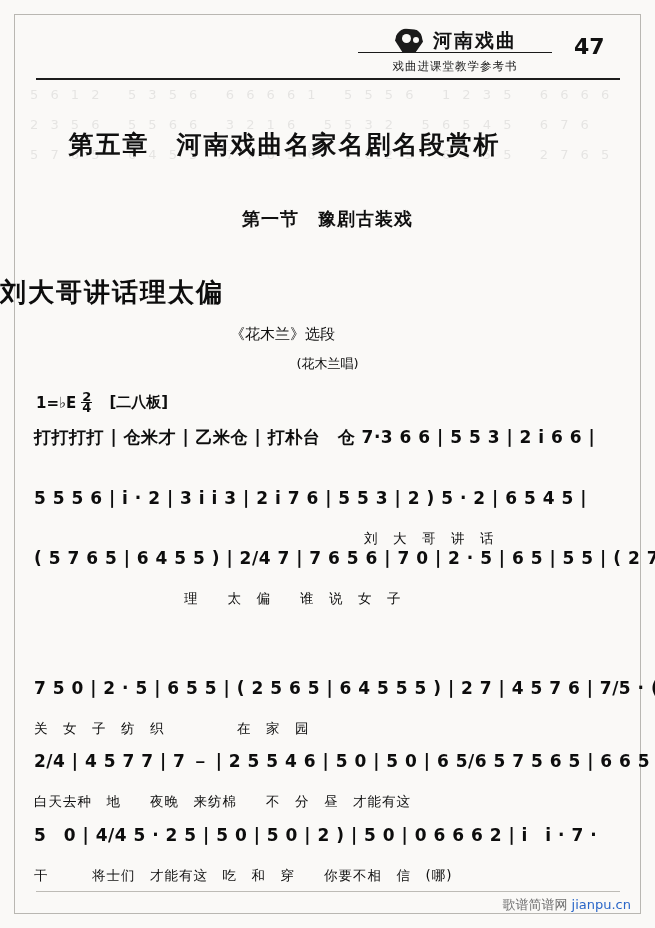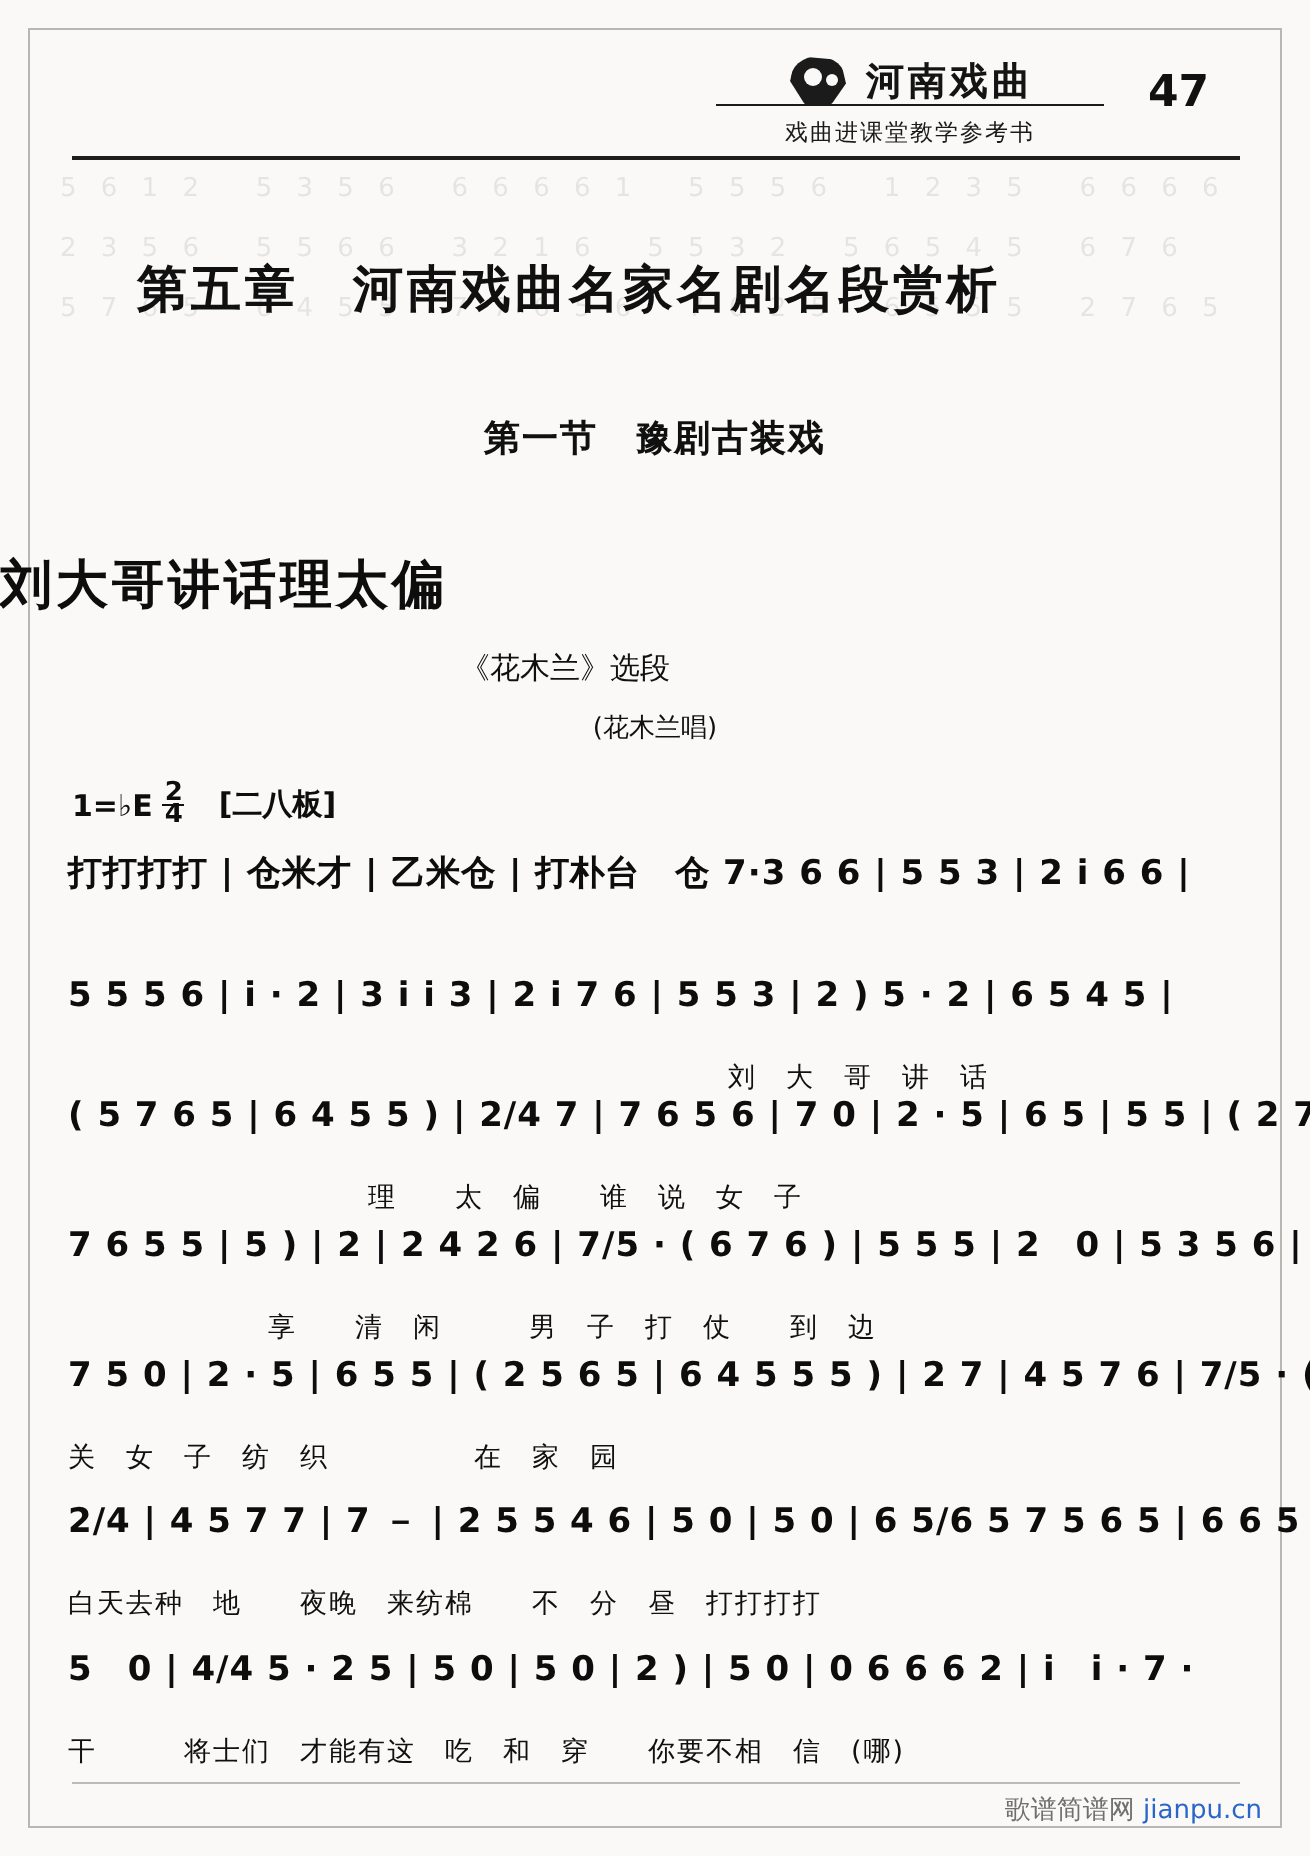--- a/index.html
+++ b/index.html
@@ -315,33 +315,29 @@
   <div class="stave" style="top:485px;">
     <div class="notes">5 5 5 6 | i · 2 | 3 i i 3 | 2 i 7 6 | 5 5 3 | 2 ) 5 · 2 | 6 5 4 5 |</div>
     <div class="lyrics" style="margin-left:330px;">刘　大　哥　讲　话</div>
   </div>
 
   <div class="stave" style="top:545px;">
     <div class="notes">( 5 7 6 5 | 6 4 5 5 ) | 2/4 7 | 7 6 5 6 | 7 0 | 2 · 5 | 6 5 | 5 5 | ( 2 7 6 5 |</div>
     <div class="lyrics" style="margin-left:150px;">理　　太　偏　　谁　说　女　子</div>
   </div>
 
-  <div class="stave" style="top:610px;">
-    <div class="notes">7 6 5 5 | 5 ) | 2 | 2 4 2 6 | 7/5 · ( 6 7 6 ) | 5 5 5 | 2　0 | 5 3 5 6 |</div>
-    <div class="lyrics" style="margin-left:100px;">享　　清　闲　　　男　子　打　仗　　到　边</div>
-  </div>
 
   <div class="stave" style="top:675px;">
     <div class="notes">7 5 0 | 2 · 5 | 6 5 5 | ( 2 5 6 5 | 6 4 5 5 5 ) | 2 7 | 4 5 7 6 | 7/5 · ( 6 7 6 ) |</div>
     <div class="lyrics">关　女　子　纺　织　　　　　在　家　园</div>
   </div>
 
   <div class="stave" style="top:748px;">
     <div class="notes">2/4 | 4 5 7 7 | 7 － | 2 5 5 4 6 | 5 0 | 5 0 | 6 5/6 5 7 5 6 5 | 6 6 5 5 4 2 |</div>
-    <div class="lyrics">白天去种　地　　夜晚　来纺棉　　不　分　昼　打打打打</div>
+    <div class="lyrics">白天去种　地　　夜晚　来纺棉　　不　分　昼　才能有这</div>
   </div>
 
   <div class="stave" style="top:822px;">
     <div class="notes">5　0 | 4/4 5 · 2 5 | 5 0 | 5 0 | 2 ) | 5 0 | 0 6 6 6 2 | i　i · 7 ·</div>
     <div class="lyrics">干　　　将士们　才能有这　吃　和　穿　　你要不相　信　(哪)</div>
   </div>
 
   <div class="bottom-rule"></div>
 
   <div class="watermark">

